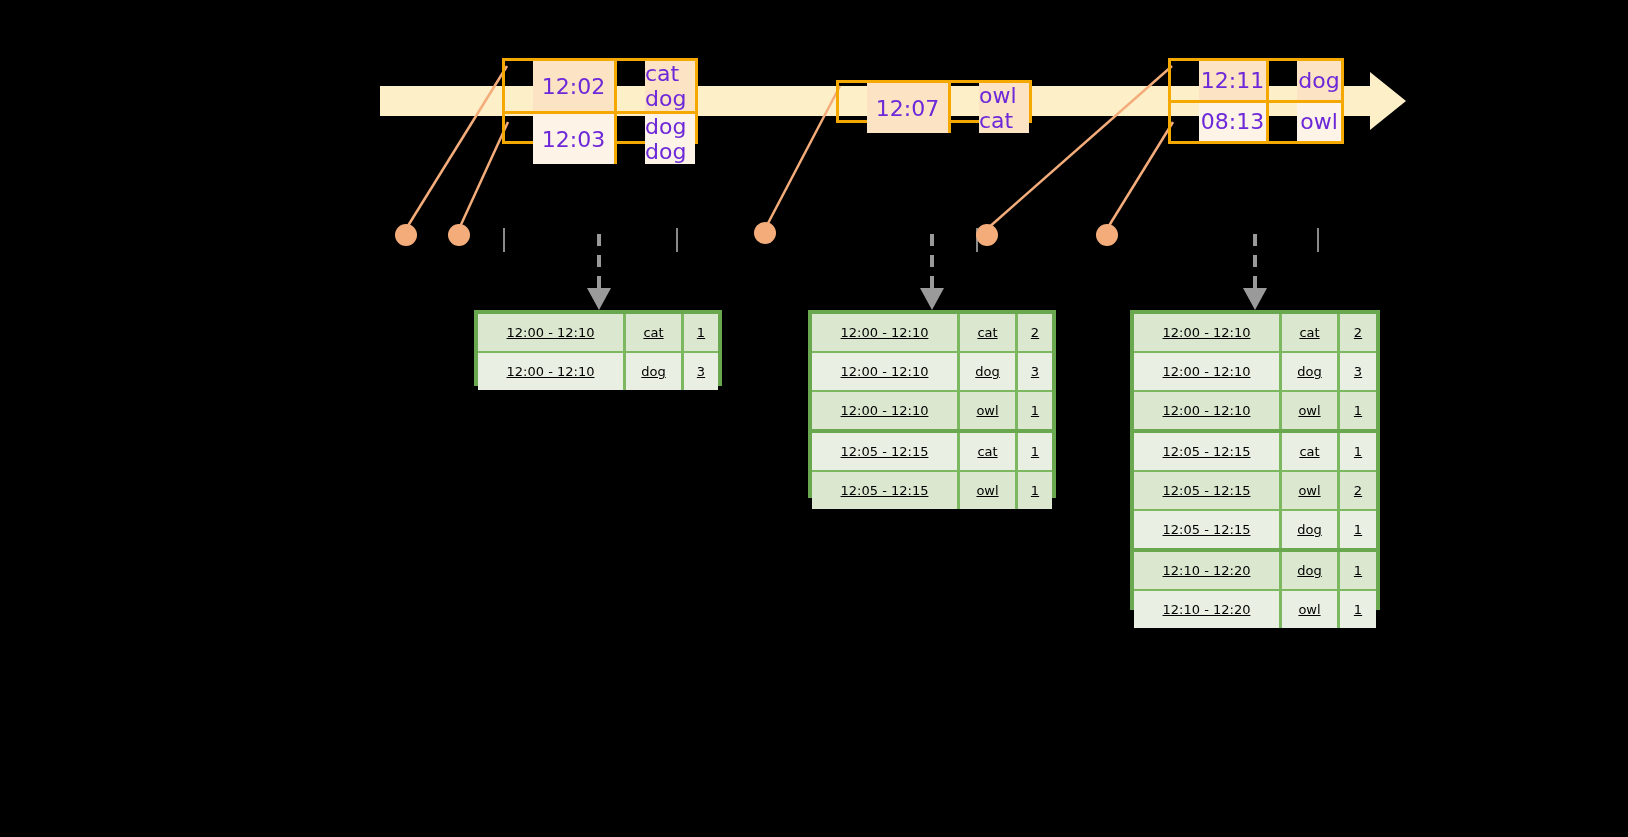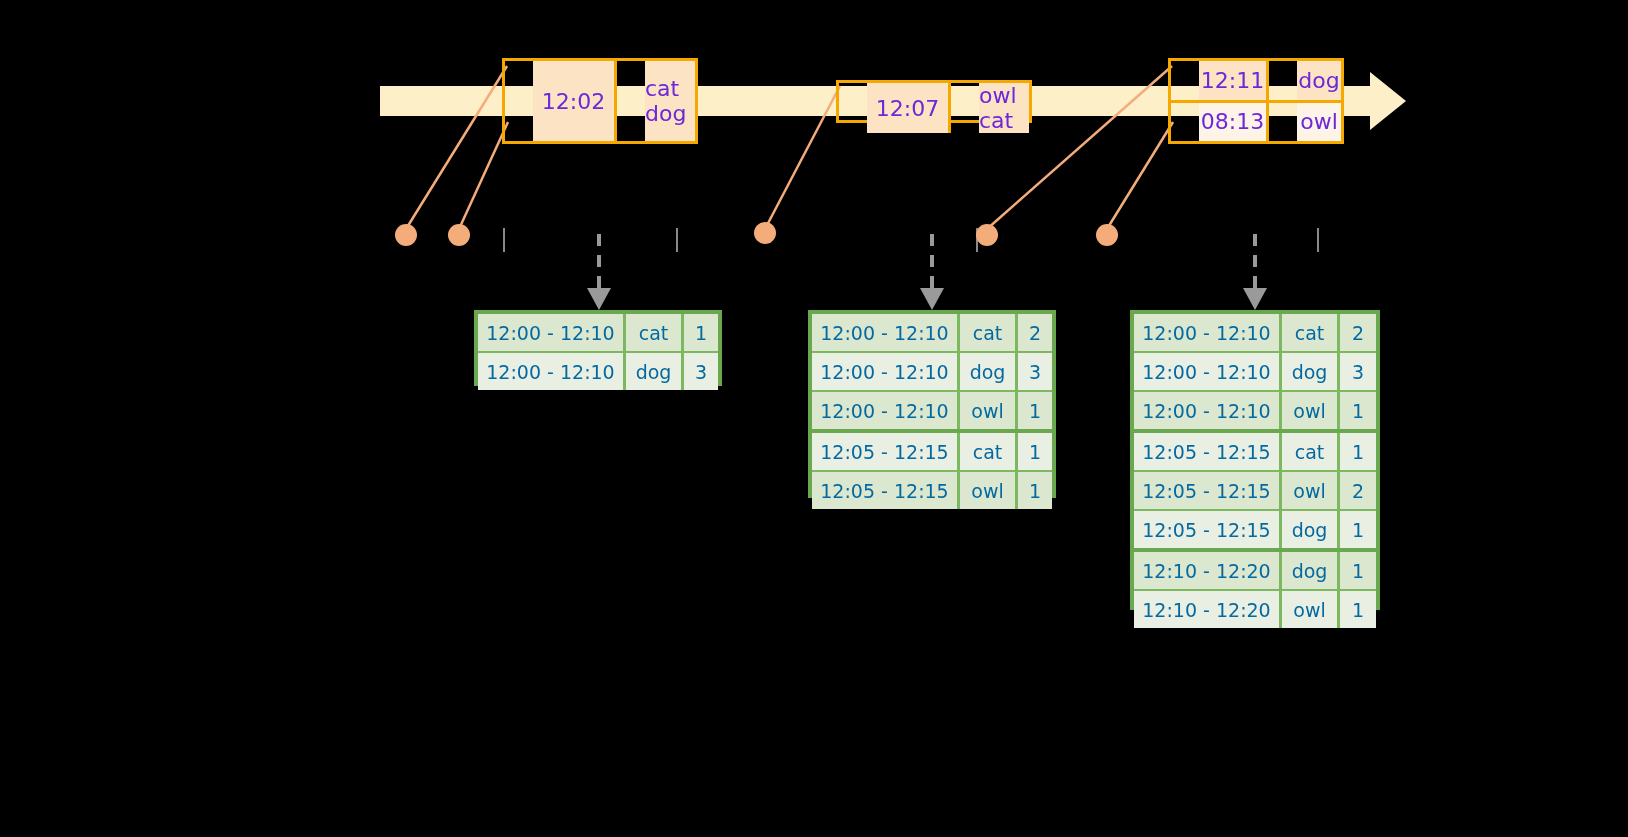--- a/index.html
+++ b/index.html
@@ -44,21 +44,21 @@
   
   svg.dashed{position:absolute;left:0;top:0;width:1628px;height:837px;
         pointer-events:none;}
 
   
   .res-table{position:absolute;border:4px solid #6aa84f;box-sizing:border-box;}
   .res-group + .res-group{border-top:4px solid #6aa84f;text-align:center;}
   .res-row{display:flex;height:37px;}
   .res-row + .res-row{border-top:2px solid #7cb85f;}
   .res-cell{display:flex;align-items:center;justify-content:center;
-        font-size:19px;color:#0369a1;box-sizing:border-box;}
+        font-size:13px;color:#000000;box-sizing:border-box;text-decoration:underline;}
   .res-win{border-right:3px solid #7cb85f;}
   .res-key{border-right:3px solid #7cb85f;}
   .odd .res-cell{background:#dbe7cf;}
   .even .res-cell{background:#e9efe2;}
 
   #res-table-1{left:474px;top:310px;width:248px;height:76px;}
   #res-table-1 .res-win{width:148px;}
   #res-table-1 .res-key{width:58px;}
   #res-table-1 .res-cnt{width:34px;}
 
@@ -110,20 +110,24 @@
       <polygon points="920,288 944,288 932,310"></polygon>
       <polygon points="1243,288 1267,288 1255,310"></polygon>
     </g>
   </svg>
 
   <div class="evt-box" id="evt-box-1">
     <div class="evt-row shade-a">
       <div class="evt-cell evt-time">12:02</div>
       <div class="evt-cell evt-text">cat dog</div>
     </div>
+    <div class="evt-row shade-b">
+      <div class="evt-cell evt-time">12:03</div>
+      <div class="evt-cell evt-text">dog dog</div>
+    </div>
   </div>
 
   <div class="evt-box" id="evt-box-2">
     <div class="evt-row shade-a">
       <div class="evt-cell evt-time">12:07</div>
       <div class="evt-cell evt-text">owl cat</div>
     </div>
   </div>
 
   <div class="evt-box" id="evt-box-3">

